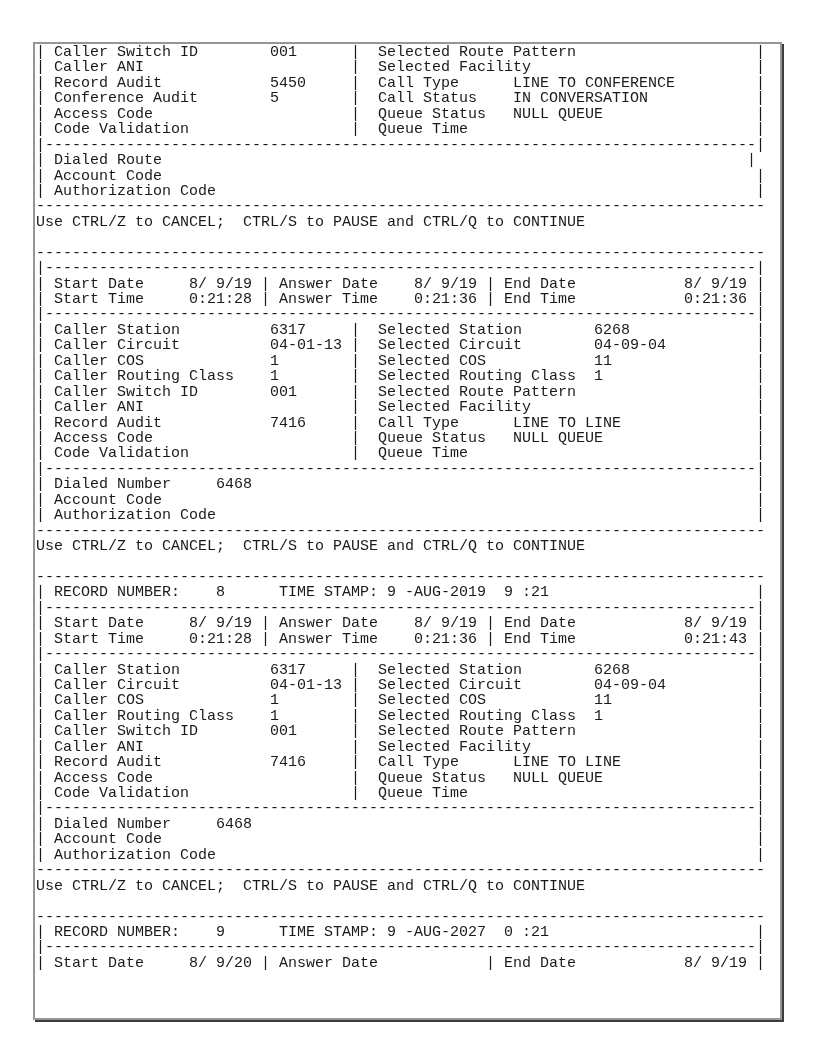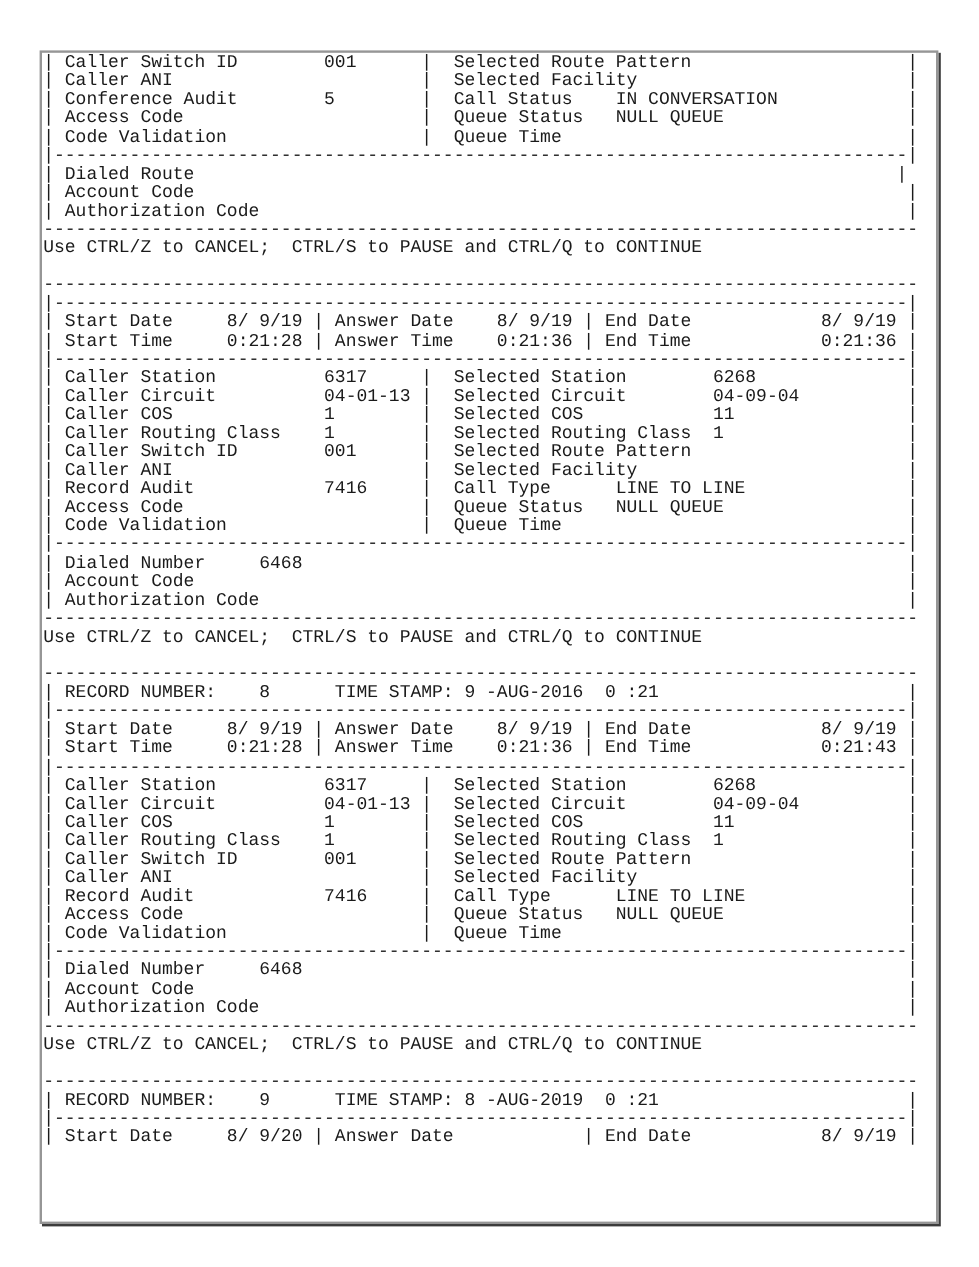--- a/index.html
+++ b/index.html
@@ -12,20 +12,21 @@
   .line{font-size:15px;line-height:15.45px;height:15.45px;white-space:pre;
         font-family:"Liberation Mono","DejaVu Sans Mono",monospace;}
 </style>
 </head>
 <body>
 
 <div class="page" style="border-color: rgb(150, 150, 150); box-shadow: rgb(60, 60, 60) 2px 2px 0px 0px; background: rgb(255, 255, 255);">
   <div class="screen" id="screen" style="color: rgb(26, 26, 26);">
       <div class="line">| Caller Switch ID        001      |  Selected Route Pattern                    |</div>
       <div class="line">| Caller ANI                       |  Selected Facility                         |</div>
+      <div class="line">| Record Audit            5450     |  Call Type      LINE TO CONFERENCE         |</div>
       <div class="line">| Conference Audit        5        |  Call Status    IN CONVERSATION            |</div>
       <div class="line">| Access Code                      |  Queue Status   NULL QUEUE                 |</div>
       <div class="line">| Code Validation                  |  Queue Time                                |</div>
       <div class="line">|-------------------------------------------------------------------------------|</div>
       <div class="line">| Dialed Route                                                                 |</div>
       <div class="line">| Account Code                                                                  |</div>
       <div class="line">| Authorization Code                                                            |</div>
       <div class="line">---------------------------------------------------------------------------------</div>
       <div class="line">Use CTRL/Z to CANCEL;  CTRL/S to PAUSE and CTRL/Q to CONTINUE</div>
       <div class="line"></div>
@@ -44,21 +45,21 @@
       <div class="line">| Access Code                      |  Queue Status   NULL QUEUE                 |</div>
       <div class="line">| Code Validation                  |  Queue Time                                |</div>
       <div class="line">|-------------------------------------------------------------------------------|</div>
       <div class="line">| Dialed Number     6468                                                        |</div>
       <div class="line">| Account Code                                                                  |</div>
       <div class="line">| Authorization Code                                                            |</div>
       <div class="line">---------------------------------------------------------------------------------</div>
       <div class="line">Use CTRL/Z to CANCEL;  CTRL/S to PAUSE and CTRL/Q to CONTINUE</div>
       <div class="line"></div>
       <div class="line">---------------------------------------------------------------------------------</div>
-      <div class="line">| RECORD NUMBER:    8      TIME STAMP: 9 -AUG-2016  0 :21                       |</div>
+      <div class="line">| RECORD NUMBER:    8      TIME STAMP: 9 -AUG-2019  9 :21                       |</div>
       <div class="line">|-------------------------------------------------------------------------------|</div>
       <div class="line">| Start Date     8/ 9/19 | Answer Date    8/ 9/19 | End Date            8/ 9/19 |</div>
       <div class="line">| Start Time     0:21:28 | Answer Time    0:21:36 | End Time            0:21:43 |</div>
       <div class="line">|-------------------------------------------------------------------------------|</div>
       <div class="line">| Caller Station          6317     |  Selected Station        6268              |</div>
       <div class="line">| Caller Circuit          04-01-13 |  Selected Circuit        04-09-04          |</div>
       <div class="line">| Caller COS              1        |  Selected COS            11                |</div>
       <div class="line">| Caller Routing Class    1        |  Selected Routing Class  1                 |</div>
       <div class="line">| Caller Switch ID        001      |  Selected Route Pattern                    |</div>
       <div class="line">| Caller ANI                       |  Selected Facility                         |</div>
@@ -66,17 +67,17 @@
       <div class="line">| Access Code                      |  Queue Status   NULL QUEUE                 |</div>
       <div class="line">| Code Validation                  |  Queue Time                                |</div>
       <div class="line">|-------------------------------------------------------------------------------|</div>
       <div class="line">| Dialed Number     6468                                                        |</div>
       <div class="line">| Account Code                                                                  |</div>
       <div class="line">| Authorization Code                                                            |</div>
       <div class="line">---------------------------------------------------------------------------------</div>
       <div class="line">Use CTRL/Z to CANCEL;  CTRL/S to PAUSE and CTRL/Q to CONTINUE</div>
       <div class="line"></div>
       <div class="line">---------------------------------------------------------------------------------</div>
-      <div class="line">| RECORD NUMBER:    9      TIME STAMP: 8 -AUG-2019  0 :21                       |</div>
+      <div class="line">| RECORD NUMBER:    9      TIME STAMP: 9 -AUG-2027  0 :21                       |</div>
       <div class="line">|-------------------------------------------------------------------------------|</div>
       <div class="line">| Start Date     8/ 9/20 | Answer Date            | End Date            8/ 9/19 |</div>
     </div>
 </div>
 
 </body></html>

